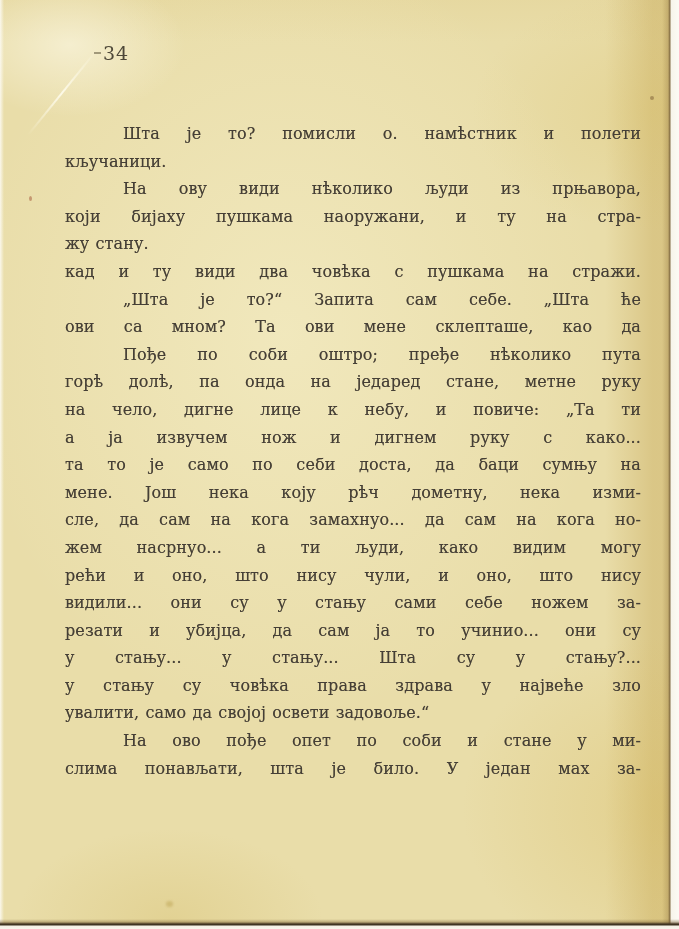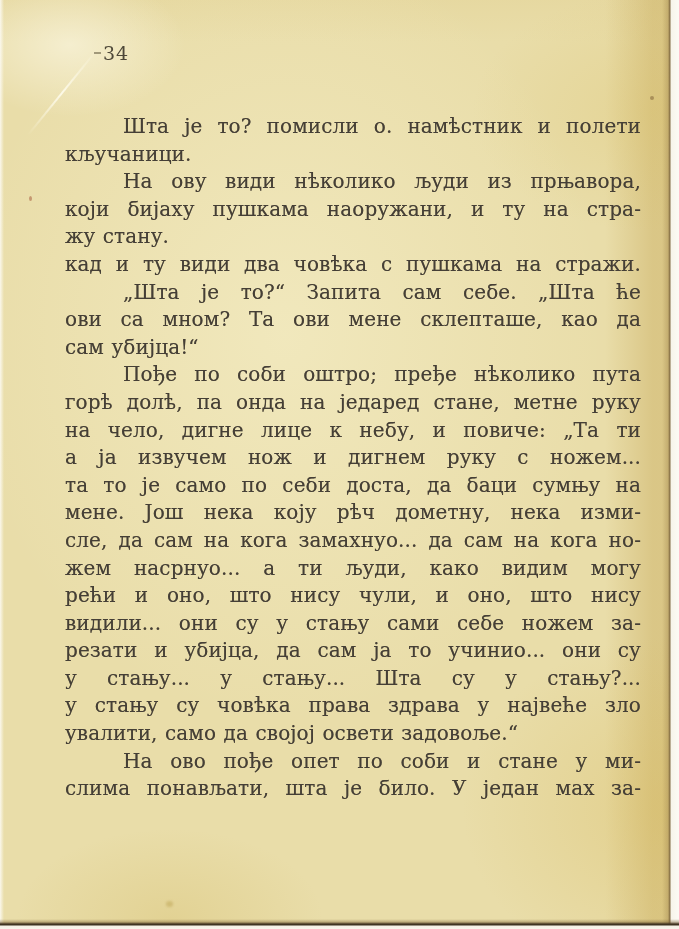--- a/index.html
+++ b/index.html
@@ -36,22 +36,22 @@
   
   .pagenum{
     position:absolute;left:94px;top:42px;
     font-size:19px;letter-spacing:1px;color:#4e4839;
   }
   .pagenum::before{ 
     content:"";display:inline-block;width:7px;height:2px;margin:0 2px 5px 0;
     background:rgba(95,85,60,.55);vertical-align:middle;
   }
   .textblock{
-    position:absolute;left:65px;top:113px;width:576px;
-    font-size:20px;line-height:27.6px;color:#453f36;
+    position:absolute;left:65px;top:120px;width:576px;
+    font-size:16px;line-height:27.6px;color:#453f36;
     letter-spacing:.1px;word-spacing:1px;
     text-shadow:0 0 .4px rgba(70,60,45,.55);
   }
   .line{text-align:justify;text-align-last:justify;}
   .line.pend{text-align-last:left;}
   .line.indent{text-indent:58px;}
 </style>
 </head>
 <body>
 
@@ -66,25 +66,24 @@
 
   <div class="textblock">
     <div class="line indent">Шта је то? помисли о. намѣстник и полети</div>
     <div class="line pend">кључаници.</div>
     <div class="line indent">На ову види нѣколико људи из прњавора,</div>
     <div class="line">који бијаху пушкама наоружани, и ту на стра-</div>
     <div class="line pend">жу стану.</div>
     <div class="line">кад и ту види два човѣка с пушкама на стражи.</div>
     <div class="line indent">„Шта је то?“ Запита сам себе. „Шта ће</div>
     <div class="line">ови са мном? Та ови мене склепташе, као да</div>
-    <div class="line pend">сам убијца!“</div>
     <div class="line indent">Пође по соби оштро; пређе нѣколико пута</div>
     <div class="line">горѣ долѣ, па онда на једаред стане, метне руку</div>
     <div class="line">на чело, дигне лице к небу, и повиче: „Та ти</div>
-    <div class="line">а ја извучем нож и дигнем руку с ножем...</div>
+    <div class="line">а ја извучем нож и дигнем руку с како...</div>
     <div class="line">та то је само по себи доста, да баци сумњу на</div>
     <div class="line">мене. Још нека коју рѣч дометну, нека изми-</div>
     <div class="line">сле, да сам на кога замахнуо... да сам на кога но-</div>
     <div class="line">жем насрнуо... а ти људи, како видим могу</div>
     <div class="line">рећи и оно, што нису чули, и оно, што нису</div>
     <div class="line">видили... они су у стању сами себе ножем за-</div>
     <div class="line">резати и убијца, да сам ја то учинио... они су</div>
     <div class="line">у стању... у стању... Шта су у стању?...</div>
     <div class="line">у стању су човѣка права здрава у највеће зло</div>
     <div class="line pend">увалити, само да својој освети задовоље.“</div>

